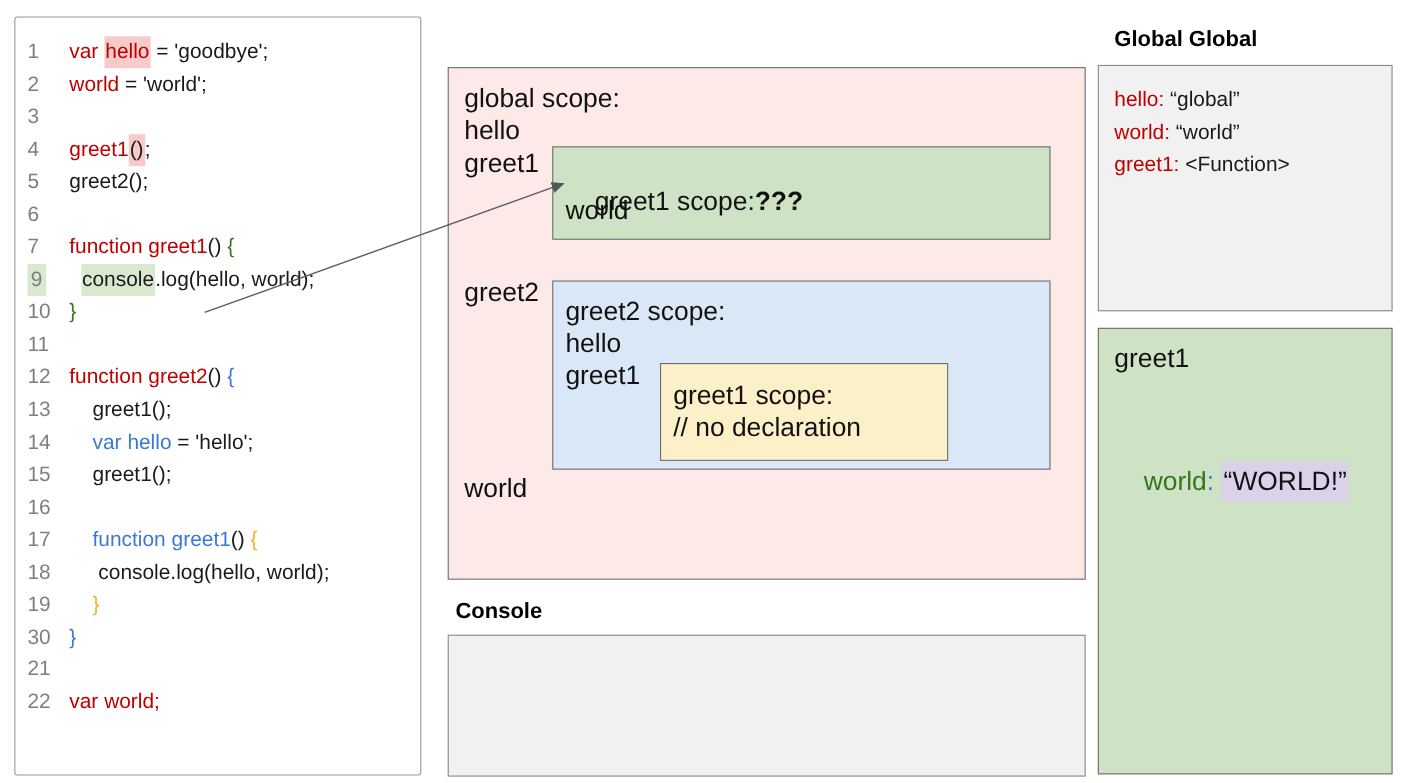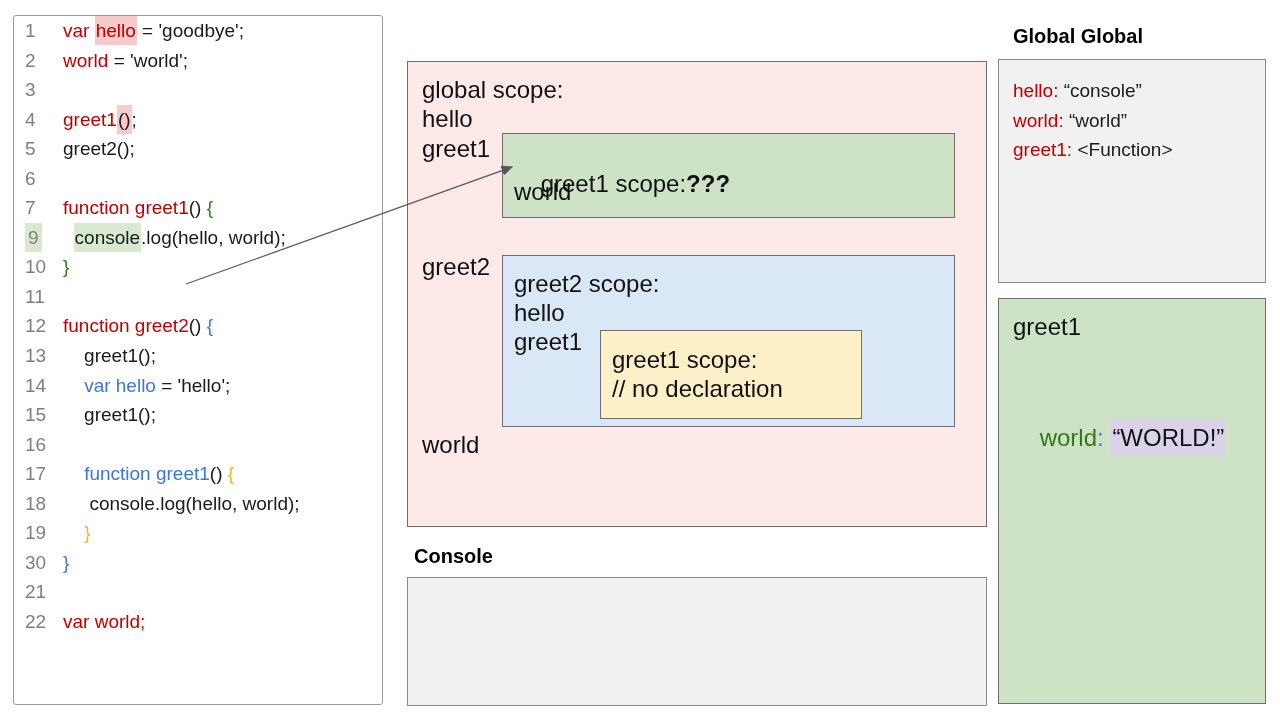--- a/index.html
+++ b/index.html
@@ -2,21 +2,21 @@
 <html><head>
 <meta charset="utf-8">
 <style>
   html,body{margin:0;padding:0;background:#fff;}
   .canvas{position:relative;width:1280px;height:712px;background:#ffffff;
           font-family:"Liberation Sans",sans-serif;overflow:hidden;}
 
   
   .code-panel{position:absolute;left:13px;top:15px;width:370px;height:690px;
               background:#fff;border:1px solid #9a9a9a;border-radius:3px;
-              box-sizing:border-box;}
+              box-sizing:border-box;padding-top:17px;}
   .code-line{height:29.55px;line-height:29.55px;font-size:19px;white-space:pre;color:#1a1a1a;}
   .ln{display:inline-block;width:38px;margin-left:11px;color:#7f7f7f;}
   .code{white-space:pre;}
   .c-black{color:#1a1a1a}
   .c-red{color:#c00000}
   .c-green{color:#38761d}
   .c-blue{color:#3c78d8}
   .c-gold{color:#f0b429}
   .hl-pink{background:#f6cbc9;padding:4px 1px;}
   .hl-green{background:#d8e9d0;padding:4px 1px;}
@@ -92,21 +92,21 @@
 
   <div class="box yellow-fill" style="left:600px;top:330px;width:262px;height:89px;"></div>
   <div class="label" style="left:612px;top:349px;">greet1 scope:</div>
   <div class="label" style="left:612px;top:378px;">// no declaration</div>
 
   <div class="h-title" style="left:414px;top:545px;">Console</div>
   <div class="box gray-fill" style="left:407px;top:577px;width:580px;height:129px;"></div>
 
   <div class="h-title" style="left:1013px;top:25px;">Global Global</div>
   <div class="box gray-fill" style="left:998px;top:59px;width:268px;height:224px;"></div>
-  <div class="ctx-lines" style="left:1013px;top:76px;"><div><span class="c-red">hello:</span><span class="c-black"> “console”</span></div><div><span class="c-red">world:</span><span class="c-black"> “world”</span></div><div><span class="c-red">greet1:</span><span class="c-black"> &lt;Function&gt;</span></div></div>
+  <div class="ctx-lines" style="left:1013px;top:76px;"><div><span class="c-red">hello:</span><span class="c-black"> “global”</span></div><div><span class="c-red">world:</span><span class="c-black"> “world”</span></div><div><span class="c-red">greet1:</span><span class="c-black"> &lt;Function&gt;</span></div></div>
 
   <div class="box green-fill" style="left:998px;top:298px;width:268px;height:406px;"></div>
   <div class="label c-green" style="left:1013px;top:316px;">greet1</div>
   <div class="label" style="left:1013px;top:405px;">
     <span class="c-green">world</span><span class="c-blue">:</span><span> </span><span class="lavender-hl">“WORLD!”</span>
   </div>
 
   <svg class="arrow-overlay" viewBox="0 0 1280 712" xmlns="http://www.w3.org/2000/svg">
     <defs>
       <marker id="ah" markerWidth="10" markerHeight="8" refX="8" refY="4" orient="auto">

